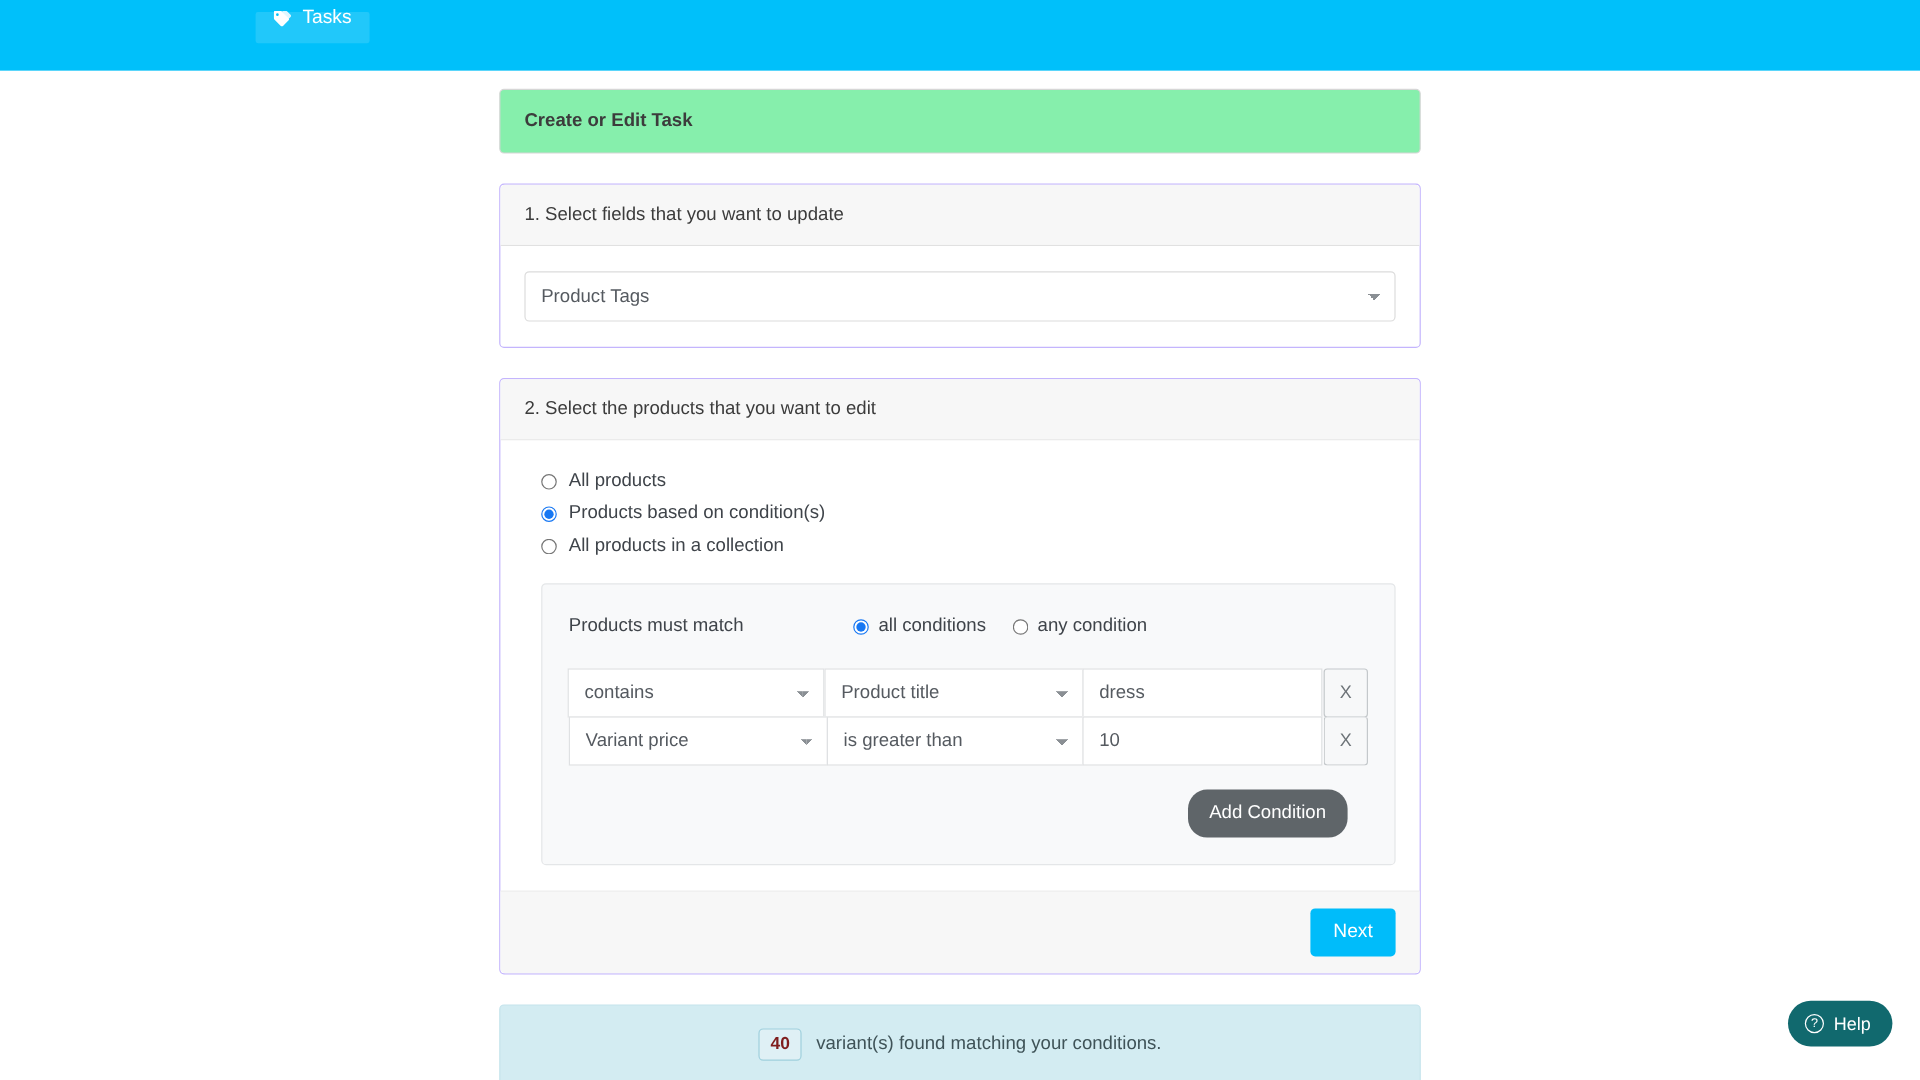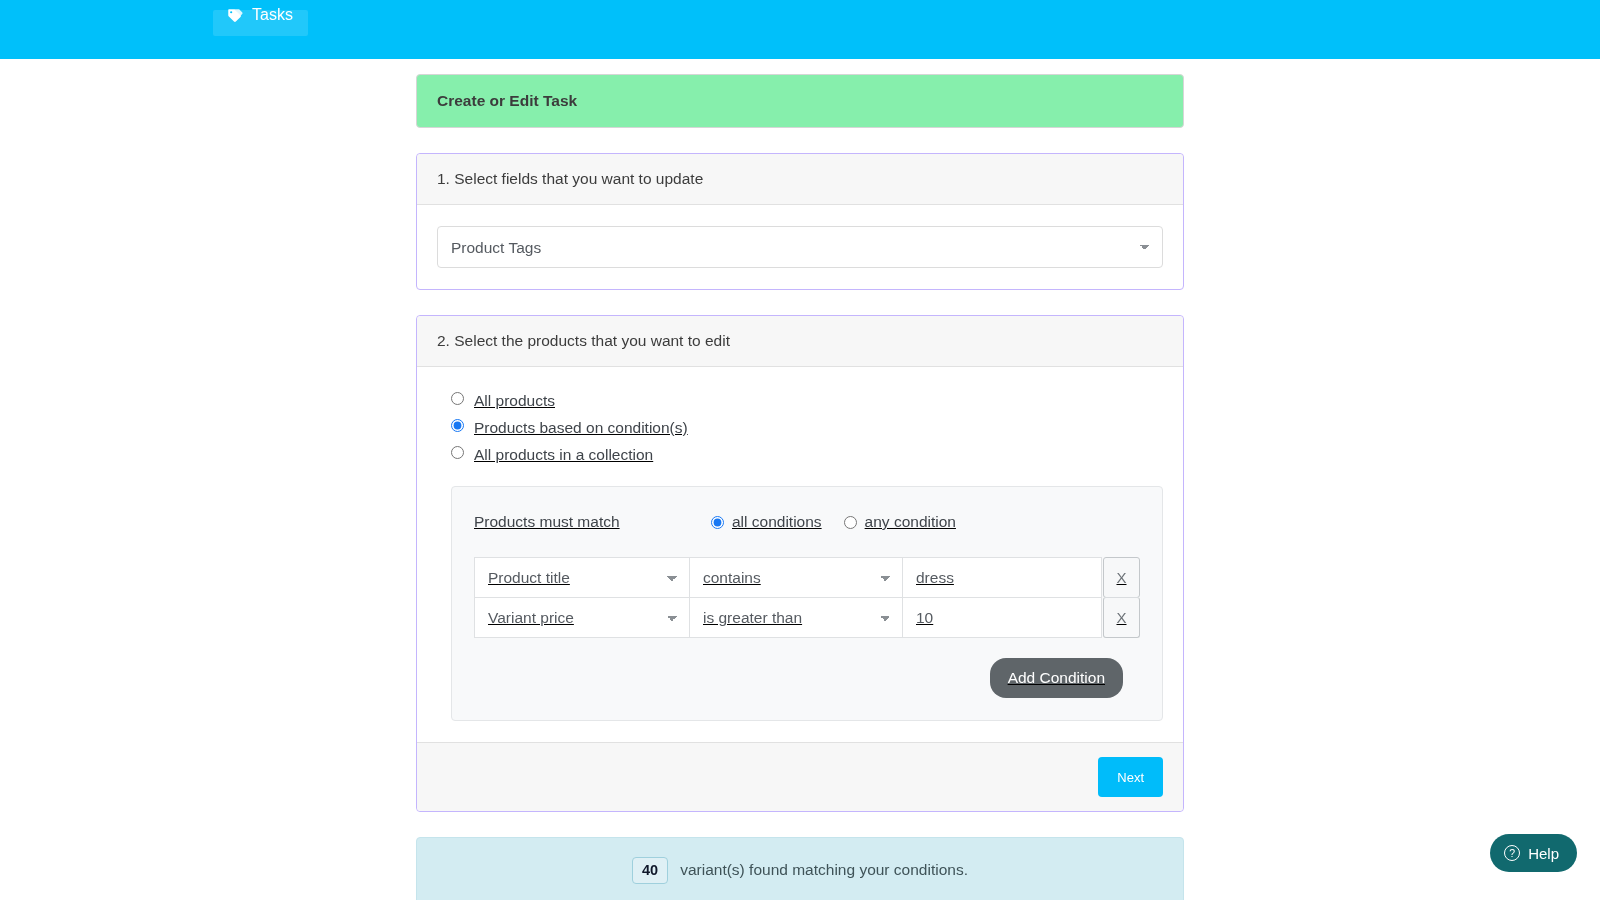--- a/index.html
+++ b/index.html
@@ -62,21 +62,21 @@
     margin-bottom: 25px;
   }
   .panel-heading {
     background: #f7f7f7;
     border-bottom: 1px solid #e1e1e1;
     padding: 16px 20px;
     font-size: 15.5px;
     color: #3c3c3c;
     border-radius: 4px 4px 0 0;
   }
-  .panel-body { padding: 21px 20px; text-decoration: underline; }
+  .panel-body { padding: 21px 20px; }
 
   
   select.form-control {
     -webkit-appearance: none; appearance: none;
     width: 100%;
     height: 42px;
     padding: 0 28px 0 13px;
     border: 1px solid #dcdcdc;
     border-radius: 4px;
     background: #ffffff;
@@ -90,21 +90,21 @@
       calc(100% - 17px) 18px,
       calc(100% - 12px) 18px;
     background-size: 5px 5px, 5px 5px;
     background-repeat: no-repeat;
     cursor: pointer;
   }
 
   
   .radio-list { padding: 4px 0 0 14px; }
   .radio-row {
-    display: flex; align-items: flex-start;
+    display: flex; align-items: center;
     gap: 10px;
     margin-bottom: 9px;
     cursor: pointer;
   }
   .radio-row:last-child { margin-bottom: 0; }
   .radio-row input[type=radio] {
     margin: 0; width: 13px; height: 13px; cursor: pointer;
     accent-color: #1878f3;
   }
   .radio-row label {
@@ -206,39 +206,39 @@
     display: flex; justify-content: flex-end;
   }
   .btn-next {
     background: #00bcfa;
     color: #ffffff;
     border: none;
     border-radius: 4px;
     height: 40px;
     padding: 0 19px;
     font-family: "Liberation Sans", sans-serif;
-    font-size: 13px;
+    font-size: 16px;
     cursor: pointer;
   }
 
   
   .alert-info {
     background: #d3ecf2;
     border: 1px solid #c5e4ec;
     border-radius: 4px;
     padding: 19px 20px;
     display: flex; align-items: center; justify-content: center;
     gap: 12px;
     margin-bottom: 25px;
   }
   .alert-count {
     border: 1px solid #9fd0dd;
     border-radius: 4px;
     background: #dff0f5;
-    color: #0f172a;
+    color: #7f1d1d;
     font-weight: bold;
     font-size: 14.5px;
     padding: 5px 9px;
     line-height: 1;
   }
   .alert-text { font-size: 15.5px; color: #3f5358; }
 
   
   .help-btn {
     position: absolute;
@@ -318,25 +318,25 @@
             </div>
             <div class="match-opt">
               <input type="radio" name="match" id="match1" style="">
               <label for="match1">any condition</label>
             </div>
           </div>
 
           <div class="cond-table">
 
             <div class="cond-row">
+              <select class="cond-sel cond-op">
+                <option>contains</option>
+              </select>
               <select class="cond-sel cond-field">
                 <option>Product title</option>
-              </select>
-              <select class="cond-sel cond-op">
-                <option>contains</option>
               </select>
               <input class="cond-input cond-val" type="text" value="dress" style="">
               <button class="cond-x">X</button>
             </div>
 
             <div class="cond-row">
               <select class="cond-sel cond-field">
                 <option>Variant price</option>
               </select>
               <select class="cond-sel cond-op">

